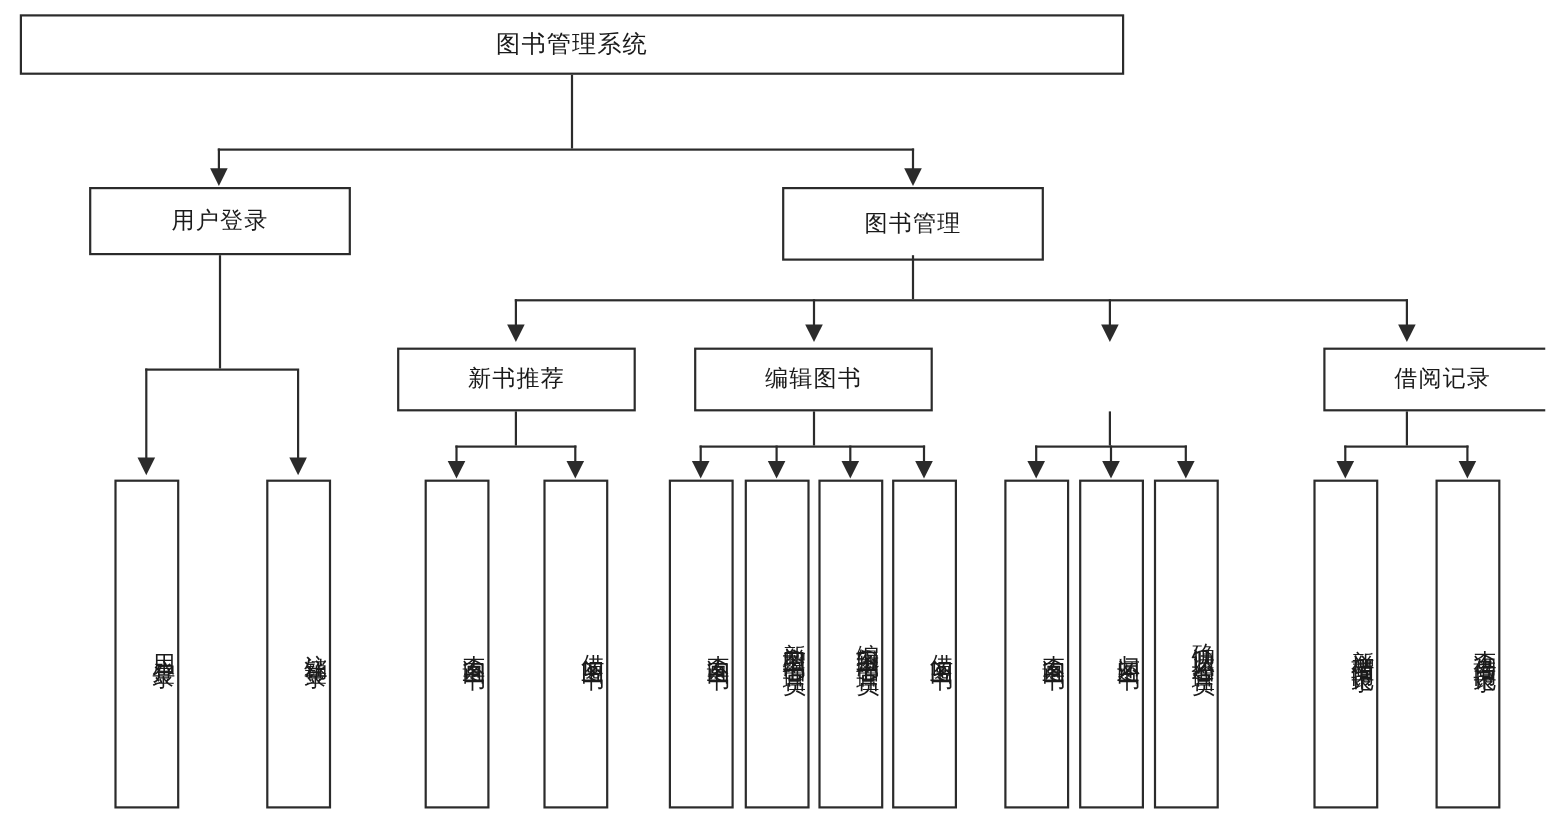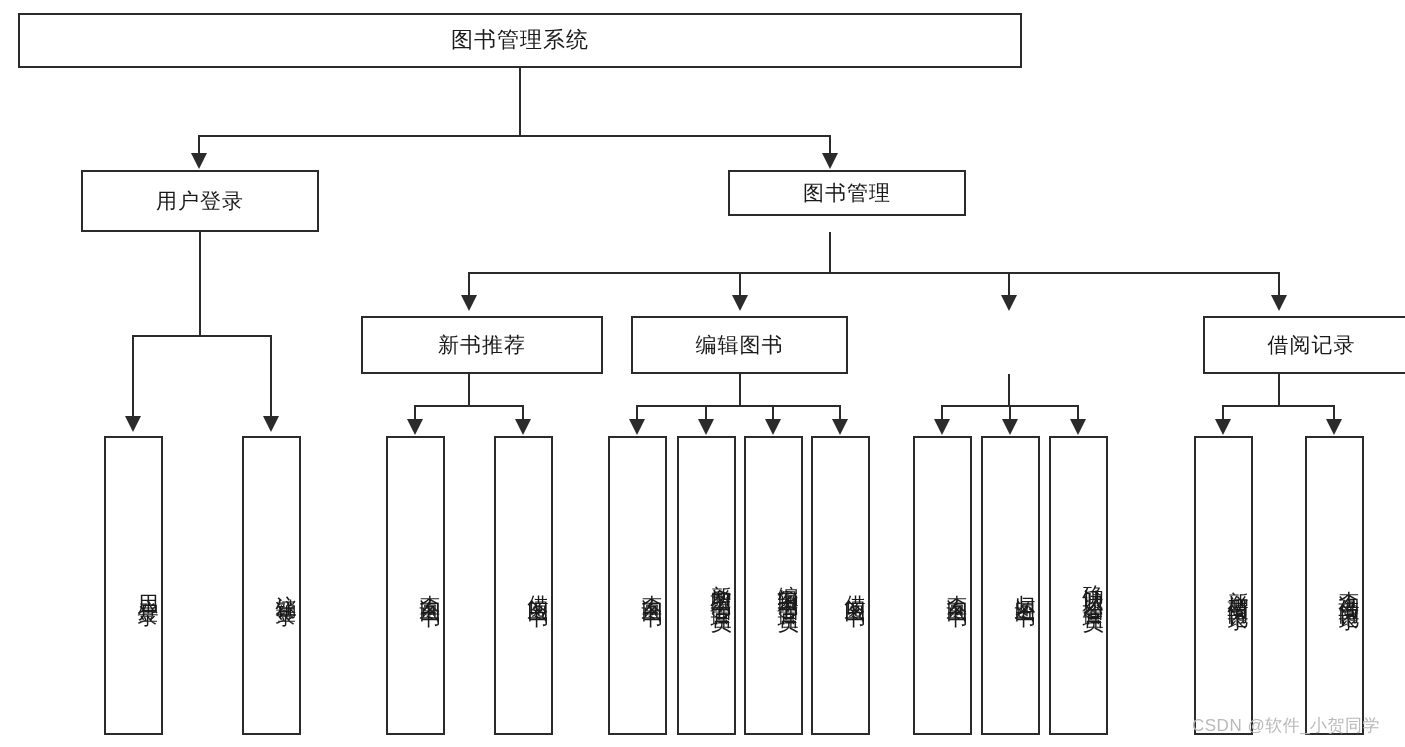--- a/index.html
+++ b/index.html
@@ -92,41 +92,41 @@
   <div class="hline" style="left:198px; top:135px; width:633px; height:2px;"></div>
 
   <div class="vline" style="left:198px; top:135px; width:2px; height:20px;"></div>
   <div class="arrow" style="left:191px; top:153px;"></div>
 
   <div class="vline" style="left:829px; top:135px; width:2px; height:20px;"></div>
   <div class="arrow" style="left:822px; top:153px;"></div>
 
   <div class="node horiz" style="left:81px; top:170px; width:238px; height:62px;">用户登录</div>
 
-  <div class="node horiz" style="left:711px; top:170px; width:238px; height:46px;margin-left:17px;">图书管理</div>
+  <div class="node horiz" style="left:711px; top:170px; width:238px; height:67px;">图书管理</div>
 
   <div class="vline" style="left:199px; top:232px; width:2px; height:103px;"></div>
   <div class="hline" style="left:132px; top:335px; width:138px; height:2px;"></div>
   <div class="vline" style="left:132px; top:335px; width:2px; height:83px;"></div>
   <div class="arrow" style="left:125px; top:416px;"></div>
   <div class="vline" style="left:270px; top:335px; width:2px; height:83px;"></div>
   <div class="arrow" style="left:263px; top:416px;"></div>
 
   <div class="vline" style="left:829px; top:232px; width:2px; height:40px;"></div>
   <div class="hline" style="left:468px; top:272px; width:812px; height:2px;"></div>
   <div class="vline" style="left:468px; top:272px; width:2px; height:25px;"></div>
   <div class="arrow" style="left:461px; top:295px;"></div>
   <div class="vline" style="left:739px; top:272px; width:2px; height:25px;"></div>
   <div class="arrow" style="left:732px; top:295px;"></div>
   <div class="vline" style="left:1008px; top:272px; width:2px; height:25px;"></div>
   <div class="arrow" style="left:1001px; top:295px;"></div>
   <div class="vline" style="left:1278px; top:272px; width:2px; height:25px;"></div>
   <div class="arrow" style="left:1271px; top:295px;"></div>
 
-  <div class="node horiz" style="left:361px; top:316px; width:242px; height:58px;">新书推荐</div>
+  <div class="node horiz" style="left:361px; top:316px; width:217px; height:58px;">新书推荐</div>
 
   <div class="node horiz" style="left:631px; top:316px; width:217px; height:58px;">编辑图书</div>
 
 
   <div class="node horiz" style="left:1203px; top:316px; width:217px; height:58px;">借阅记录</div>
 
   <div class="vline" style="left:468px; top:374px; width:2px; height:31px;"></div>
   <div class="hline" style="left:414px; top:405px; width:110px; height:2px;"></div>
   <div class="vline" style="left:414px; top:405px; width:2px; height:16px;"></div>
   <div class="arrow" style="left:407px; top:419px;"></div>
@@ -171,15 +171,14 @@
   <div class="node vert tall" style="left:744px; top:436px; width:59px; height:299px;">编辑图书（管理员）</div>
   <div class="node vert" style="left:811px; top:436px; width:59px; height:299px;">借阅图书</div>
 
   <div class="node vert" style="left:913px; top:436px; width:59px; height:299px;">查询图书</div>
   <div class="node vert" style="left:981px; top:436px; width:59px; height:299px;">归还图书</div>
   <div class="node vert tall" style="left:1049px; top:436px; width:59px; height:299px;">确认归还（管理员）</div>
 
   <div class="node vert" style="left:1194px; top:436px; width:59px; height:299px;">新增借阅记录</div>
   <div class="node vert" style="left:1305px; top:436px; width:59px; height:299px;">查询借阅记录</div>
 
-  <div id="watermark" style="left:1192px; top:714px;">CSDN @软件_小贺同学</div>
 
 </div>
 
 </body></html>

